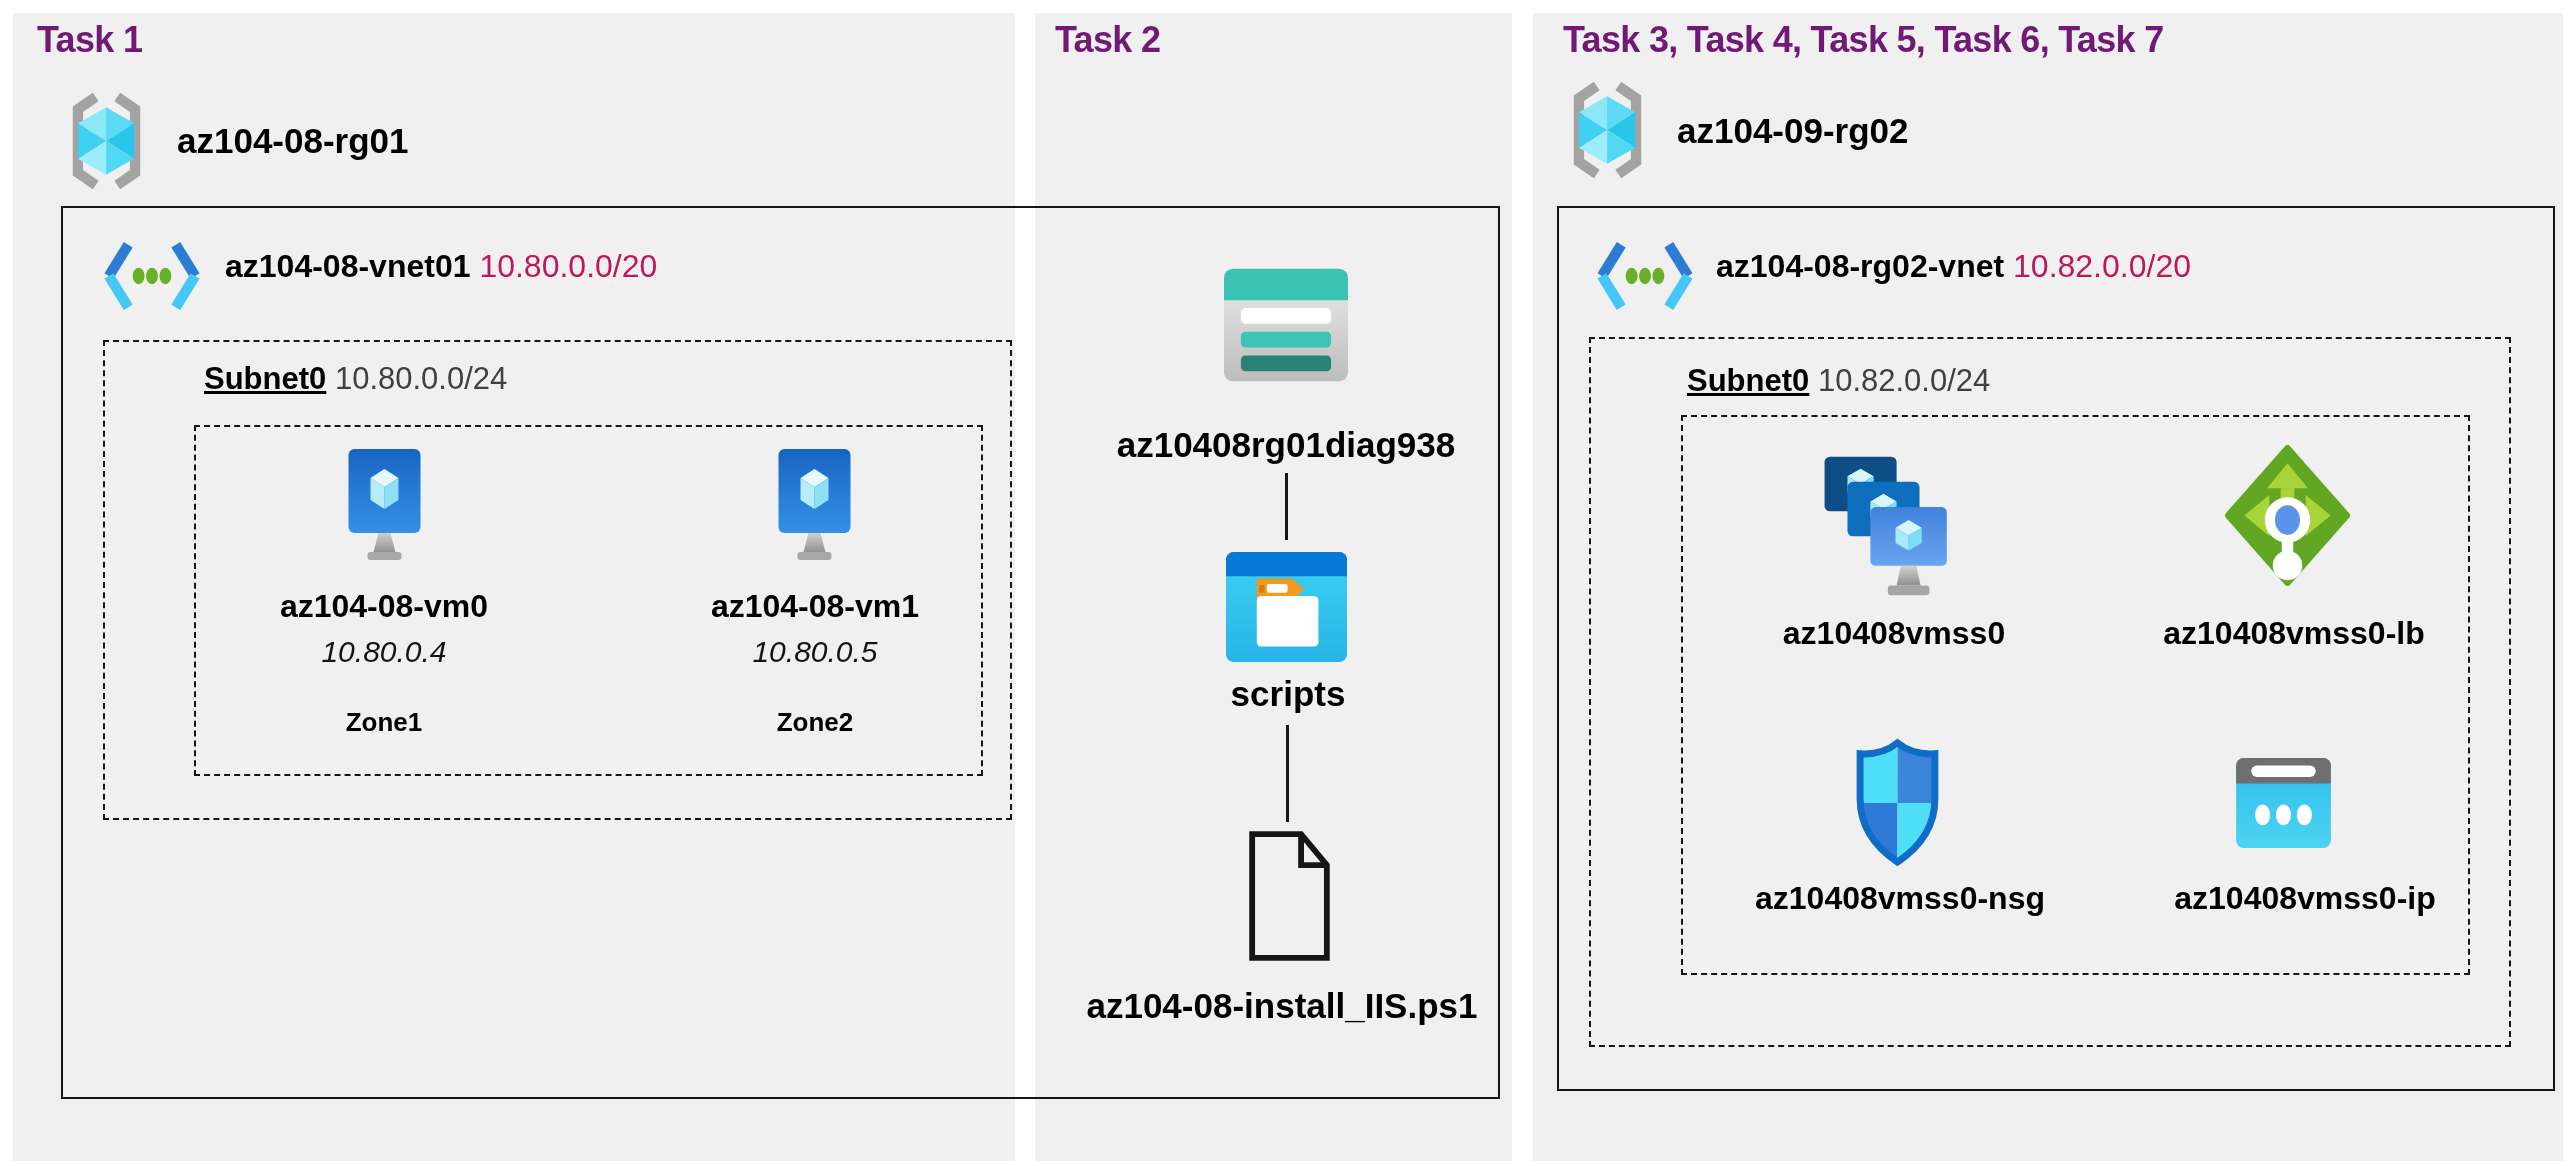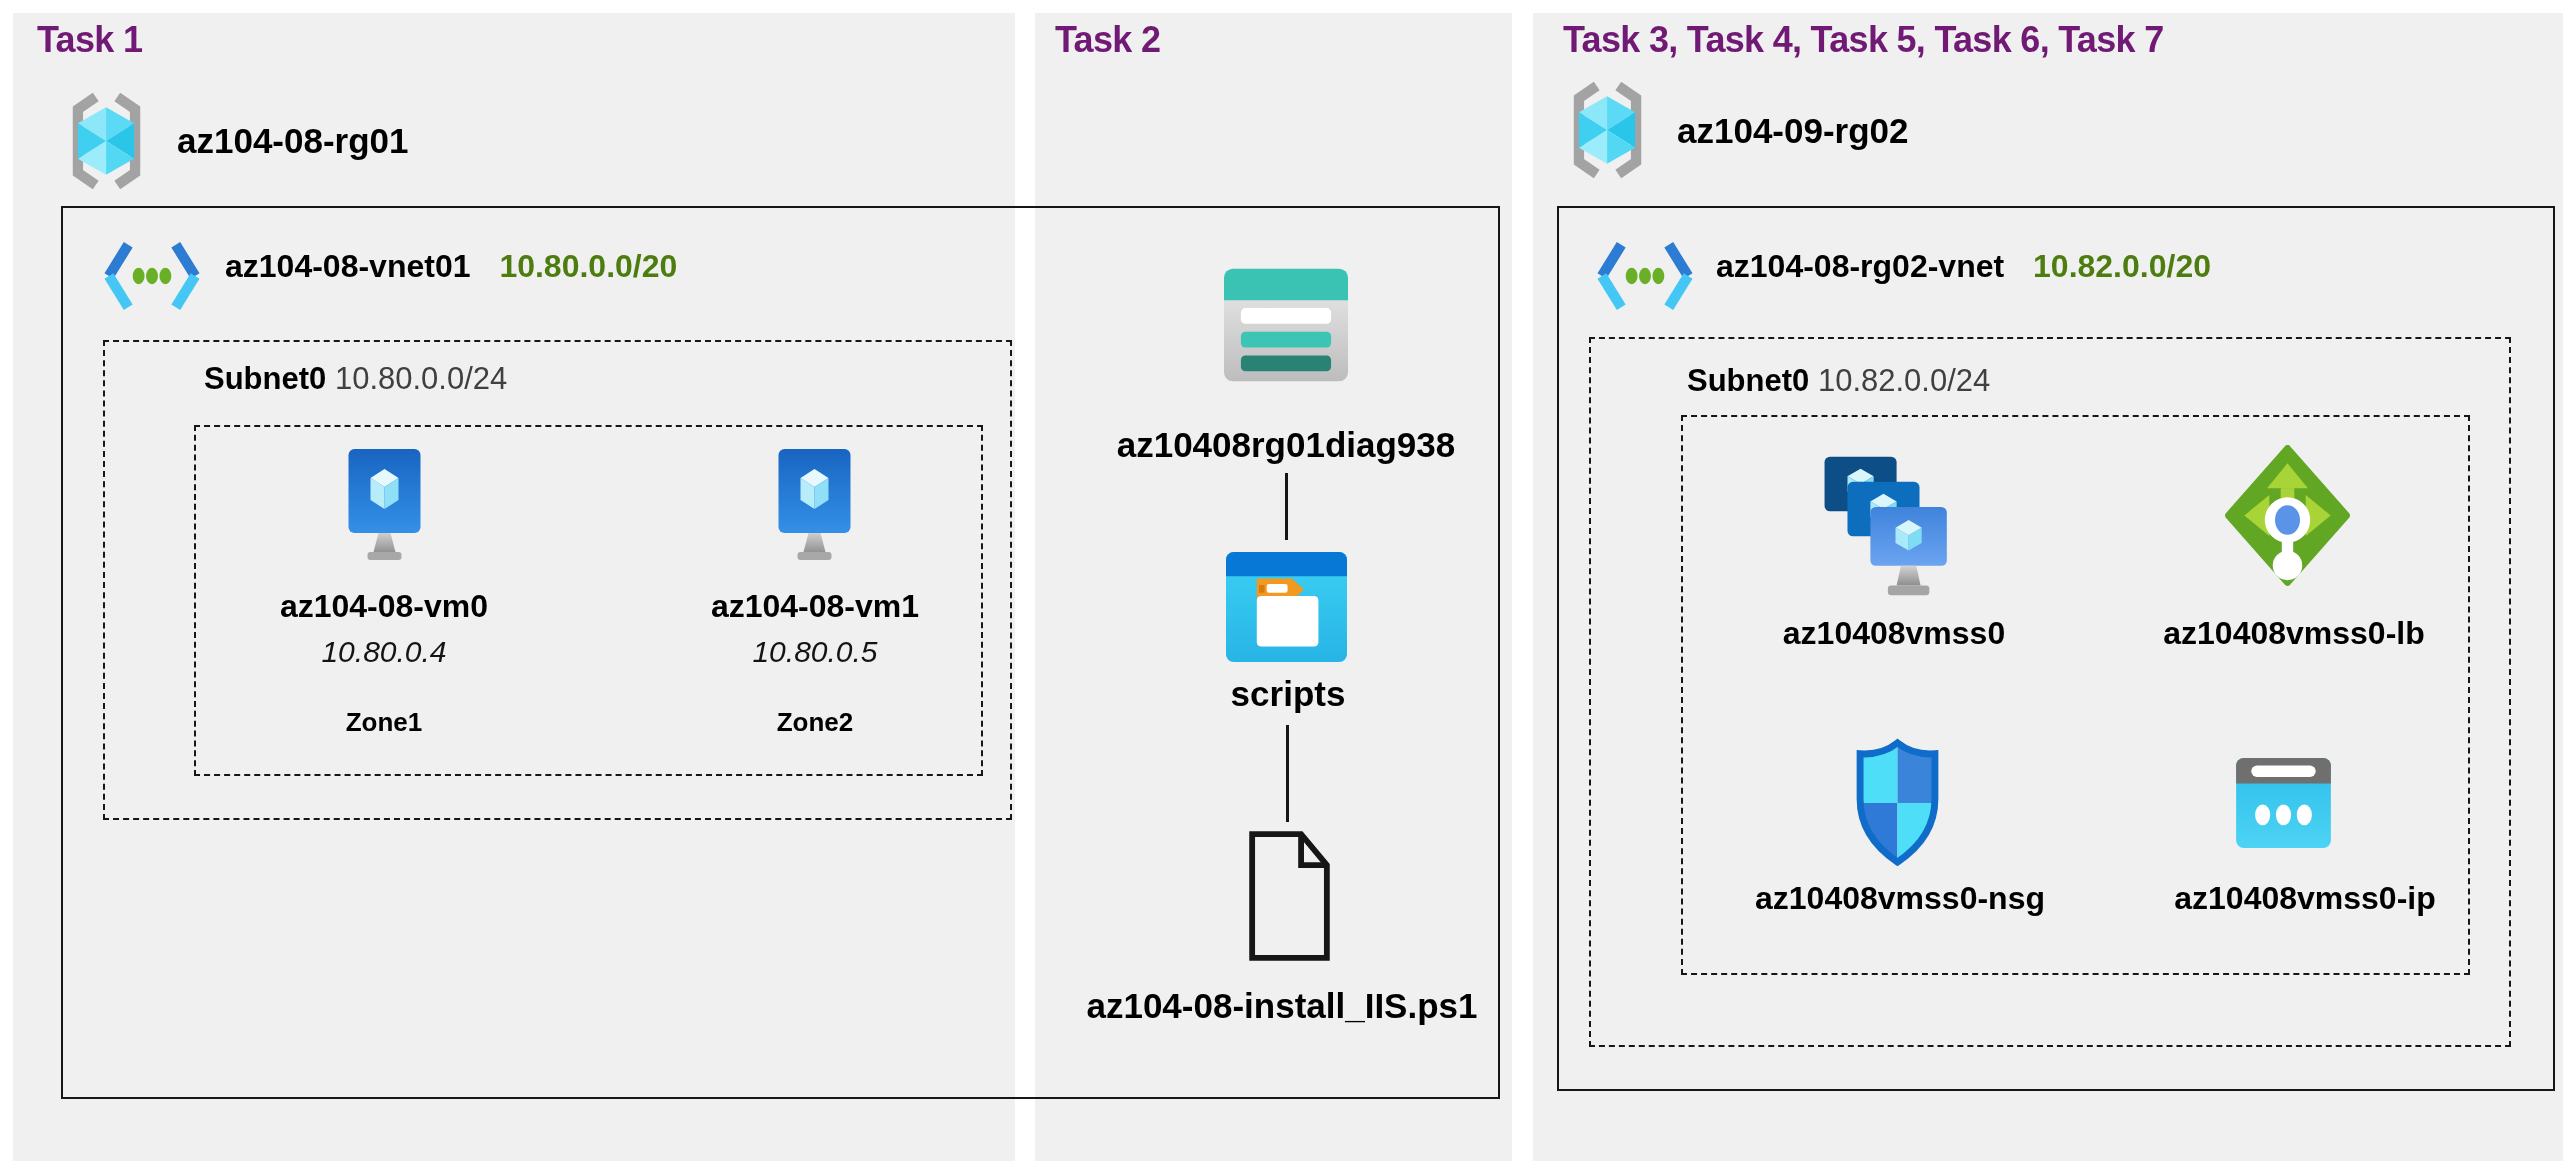--- a/index.html
+++ b/index.html
@@ -6,23 +6,23 @@
   body{
     width:2576px;height:1166px;position:relative;background:#ffffff;
     font-family:"Liberation Sans",sans-serif;color:#000;overflow:hidden;
   }
   .abs{position:absolute;}
   .panel{position:absolute;top:13px;height:1148px;background:#f0f0f1;}
   .task-h{position:absolute;font-size:36px;font-weight:700;color:#701a75;letter-spacing:-0.7px;white-space:nowrap;}
   .rg-label{position:absolute;font-size:35px;font-weight:700;white-space:nowrap;}
   .row-label{position:absolute;font-size:32px;white-space:nowrap;}
   .row-label .b{font-weight:700;}
-  .row-label .r{font-weight:700;color:#4d7c0f;margin-left:20px;}
+  .row-label .r{font-weight:400;color:#be185d;}
   .sub-label{position:absolute;font-size:31px;white-space:nowrap;}
-  .sub-label .b{font-weight:700;}
+  .sub-label .b{font-weight:700;text-decoration:underline;}
   .sub-label .r{font-weight:400;color:#404040;}
   .res-label{position:absolute;width:472px;text-align:center;font-size:32px;font-weight:700;white-space:nowrap;}
   .ip-label{position:absolute;width:270px;text-align:center;font-size:30px;font-weight:400;color:#141414;white-space:nowrap;font-style:italic;}
   .vm-name{position:absolute;width:270px;text-align:center;font-size:32px;font-weight:700;white-space:nowrap;}
   .zone-label{position:absolute;width:270px;text-align:center;font-size:26px;font-weight:700;white-space:nowrap;}
   .solid-box{position:absolute;border:2.7px solid #161616;}
   .dash-box{position:absolute;border:2.7px dashed #161616;}
   .vline{position:absolute;width:2.7px;background:#161616;}
   svg{display:block;}
 </style>

